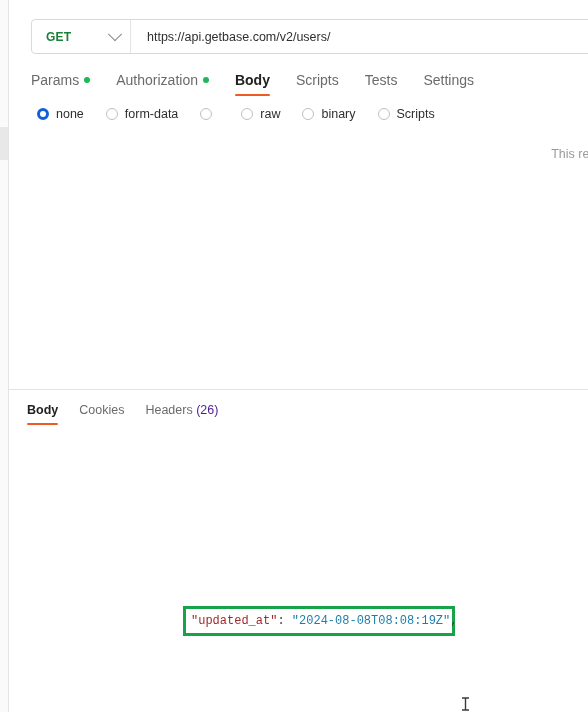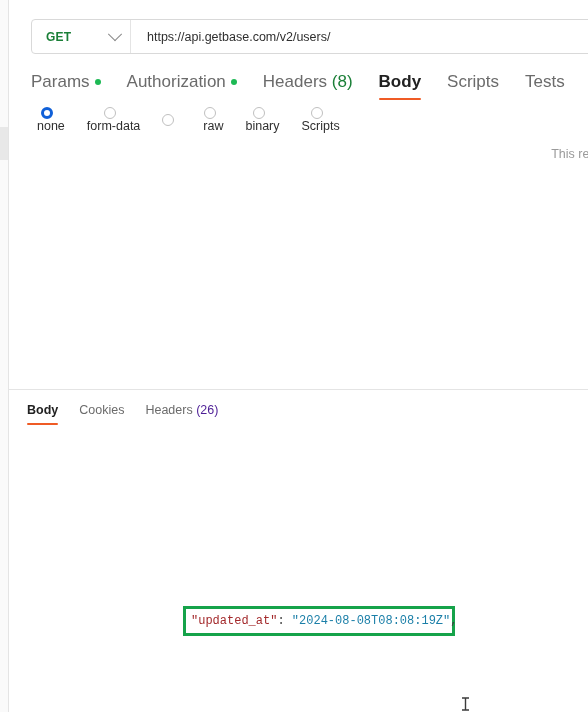--- a/index.html
+++ b/index.html
@@ -108,21 +108,21 @@
     left: 22px;
     top: 68px;
     display: flex;
     align-items: flex-start;
     gap: 0;
   }
   .req-tab {
     position: relative;
     padding: 4px 13px 10px 0;
     margin-right: 13px;
-    font-size: 17px;
+    font-size: 14px;
     color: #6b6b6b;
     cursor: pointer;
     white-space: nowrap;
   }
   .req-tab.active {
     color: #212121;
     font-weight: bold;
   }
   .req-tab .dot {
     display: inline-block;
@@ -153,21 +153,20 @@
     display: flex;
     align-items: center;
     gap: 0;
   }
   .radio-item {
     display: flex;
     align-items: center;
     margin-right: 22px;
     cursor: pointer;
     white-space: nowrap;
-    flex-direction: column;
   }
   .radio-item .rb {
     width: 12px;
     height: 12px;
     border-radius: 50%;
     border: 1.5px solid #c0c0c0;
     box-sizing: border-box;
     margin-right: 7px;
     flex: 0 0 12px;
   }
@@ -279,21 +278,20 @@
           <span class="method-label">GET</span>
           <span class="chev"></span>
         </div>
         <div class="url-divider"></div>
         <div class="url-input">https://api.getbase.com/v2/users/</div>
       </div>
 
       <div class="req-tabs" id="req-tabs">
           <div class="req-tab"><span>Params</span><span class="dot"></span></div>
           <div class="req-tab"><span>Authorization</span><span class="dot"></span></div>
-          <div class="req-tab"><span>Headers</span> <span class="cnt">(8)</span></div>
           <div class="req-tab active"><span>Body</span><span class="ul"></span></div>
           <div class="req-tab"><span>Scripts</span></div>
           <div class="req-tab"><span>Tests</span></div>
           <div class="req-tab"><span>Settings</span></div>
         </div>
 
       <div class="radio-row" id="radio-row">
           <div class="radio-item on">
             <span class="rb"></span>
             <span class="lbl">none</span>

